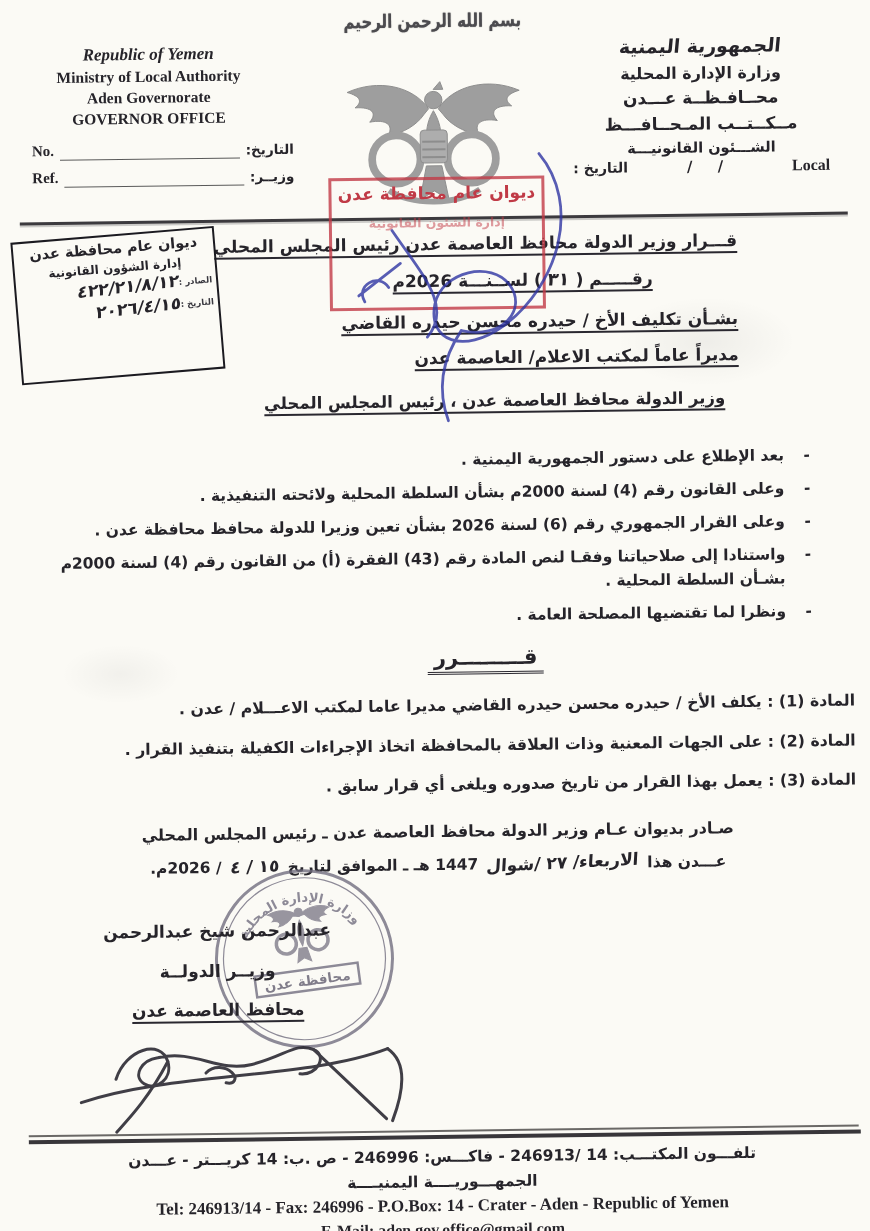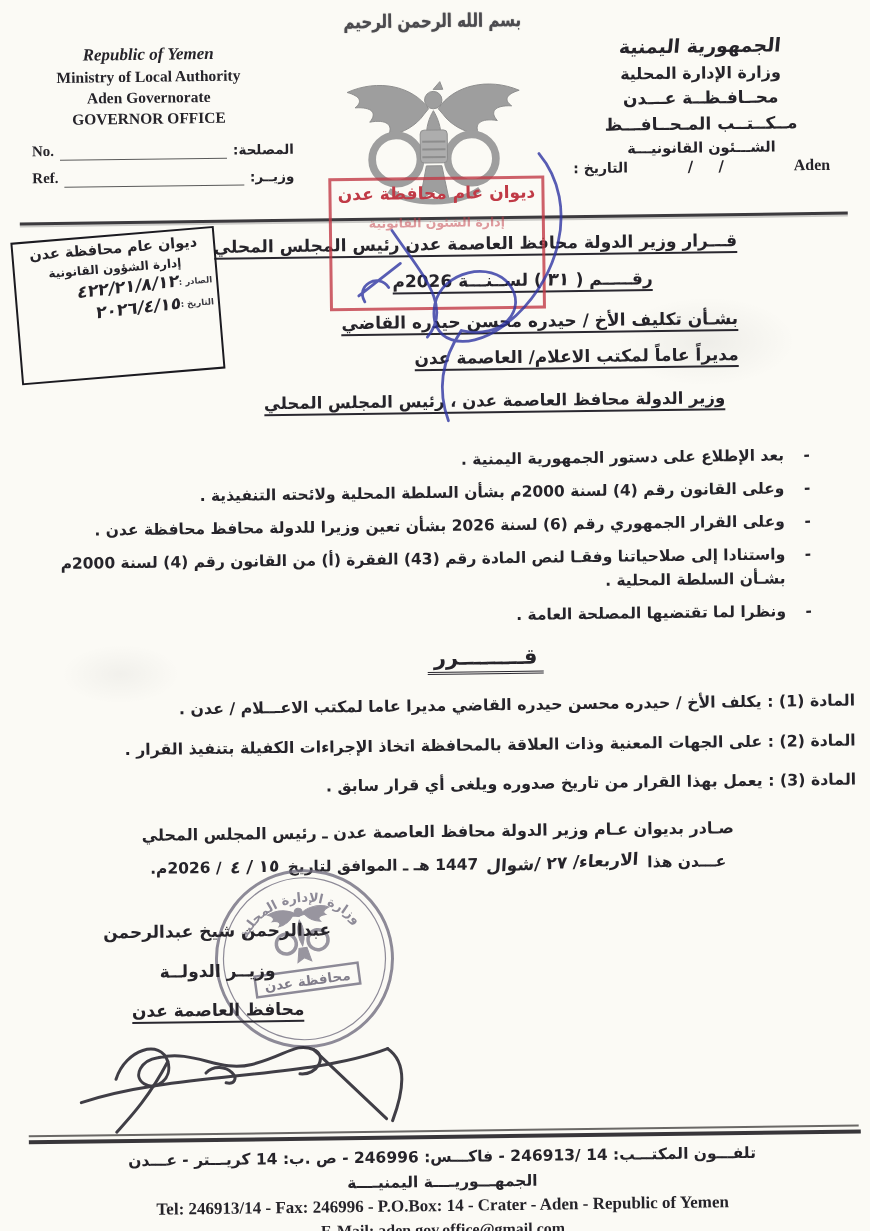--- a/index.html
+++ b/index.html
@@ -110,37 +110,37 @@
   <div class="abs bismillah ar">بسم الله الرحمن الرحيم</div>
 
   <div class="abs hleft en">
     <div class="l1">Republic of Yemen</div>
     <div class="l">Ministry of Local Authority</div>
     <div class="l">Aden Governorate</div>
     <div class="l">GOVERNOR OFFICE</div>
     <div class="refrow">
       <span class="lab-en">No.</span>
       <span class="rule"></span>
-      <span class="lab-ar ar">المصلحة:</span>
+      <span class="lab-ar ar">التاريخ:</span>
     </div>
     <div class="refrow" style="margin-top:7px;">
       <span class="lab-en">Ref.</span>
       <span class="rule"></span>
       <span class="lab-ar ar">وزيــر:</span>
     </div>
   </div>
 
   <div class="abs hright ar">
     <div class="r1">الجمهورية اليمنية</div>
     <div class="r2">وزارة الإدارة المحلية</div>
     <div class="r3">محــافـظــة عـــدن</div>
     <div class="r4">مــكــتــب المـحــافـــظ</div>
     <div class="r5">الشـــئون القانونيـــة</div>
     <div class="daterow">
-      <span class="d-en">Aden</span>
+      <span class="d-en">Local</span>
       <span class="d-sl">/  /</span>
       <span class="d-ar">التاريخ :</span>
     </div>
   </div>
 
   <svg class="abs" style="left:338px;top:74px;width:204px;height:145px;" viewBox="0 0 210 150">
     <g fill="#9e9e9e" stroke="#8d8d8d" stroke-width="1">
       <path d="M100,36 C84,12 48,4 16,18 C30,22 32,28 24,34 C42,33 47,40 39,49 C56,46 64,52 58,63 C74,61 88,52 95,42 Z"></path>
       <path d="M110,36 C126,12 162,4 194,18 C180,22 178,28 186,34 C168,33 163,40 171,49 C154,46 146,52 152,63 C136,61 122,52 115,42 Z"></path>
       <circle cx="105" cy="27" r="9"></circle>

